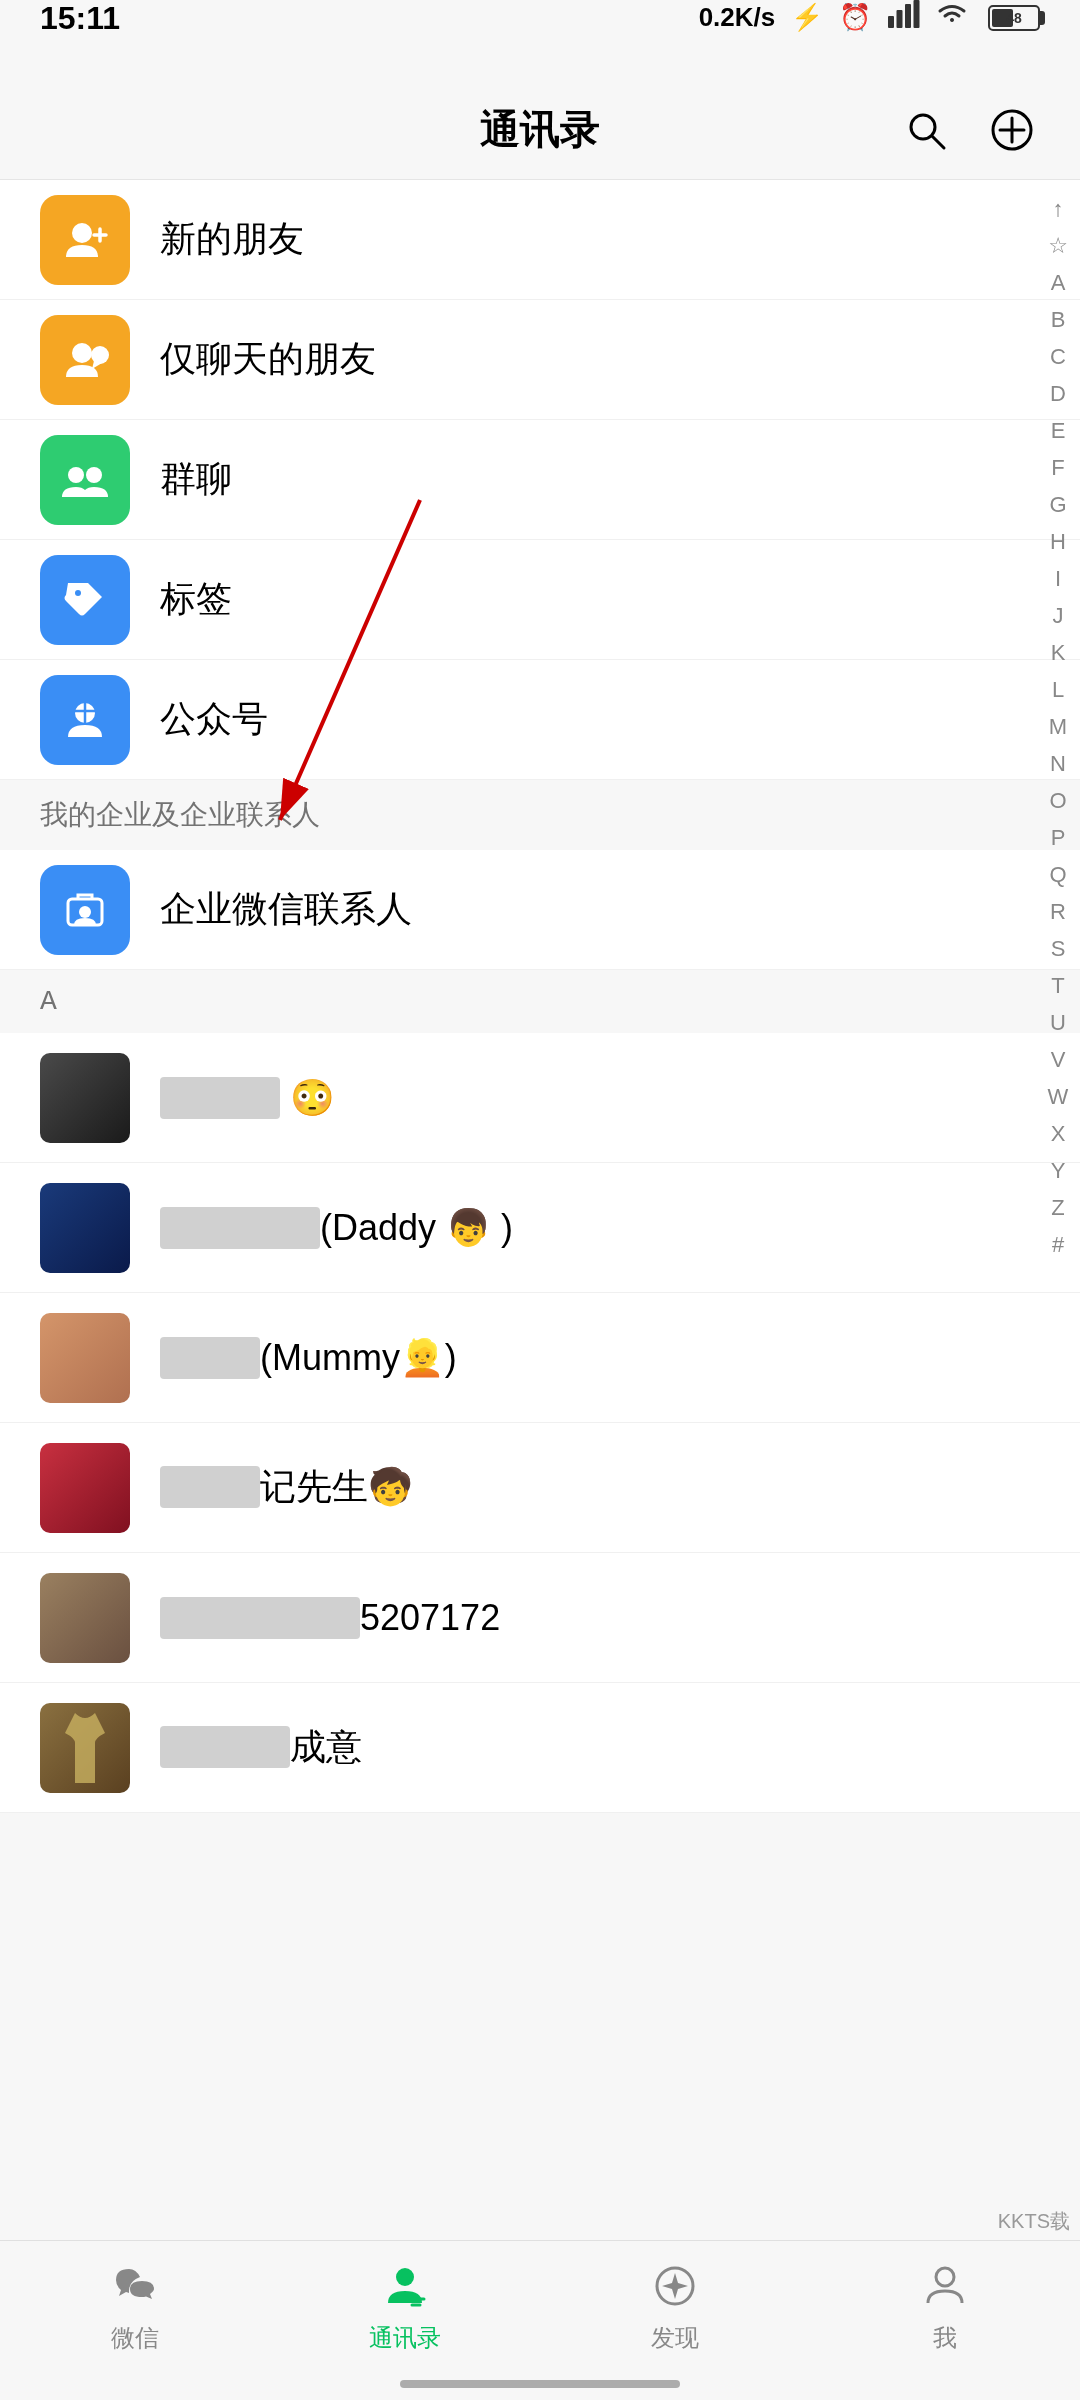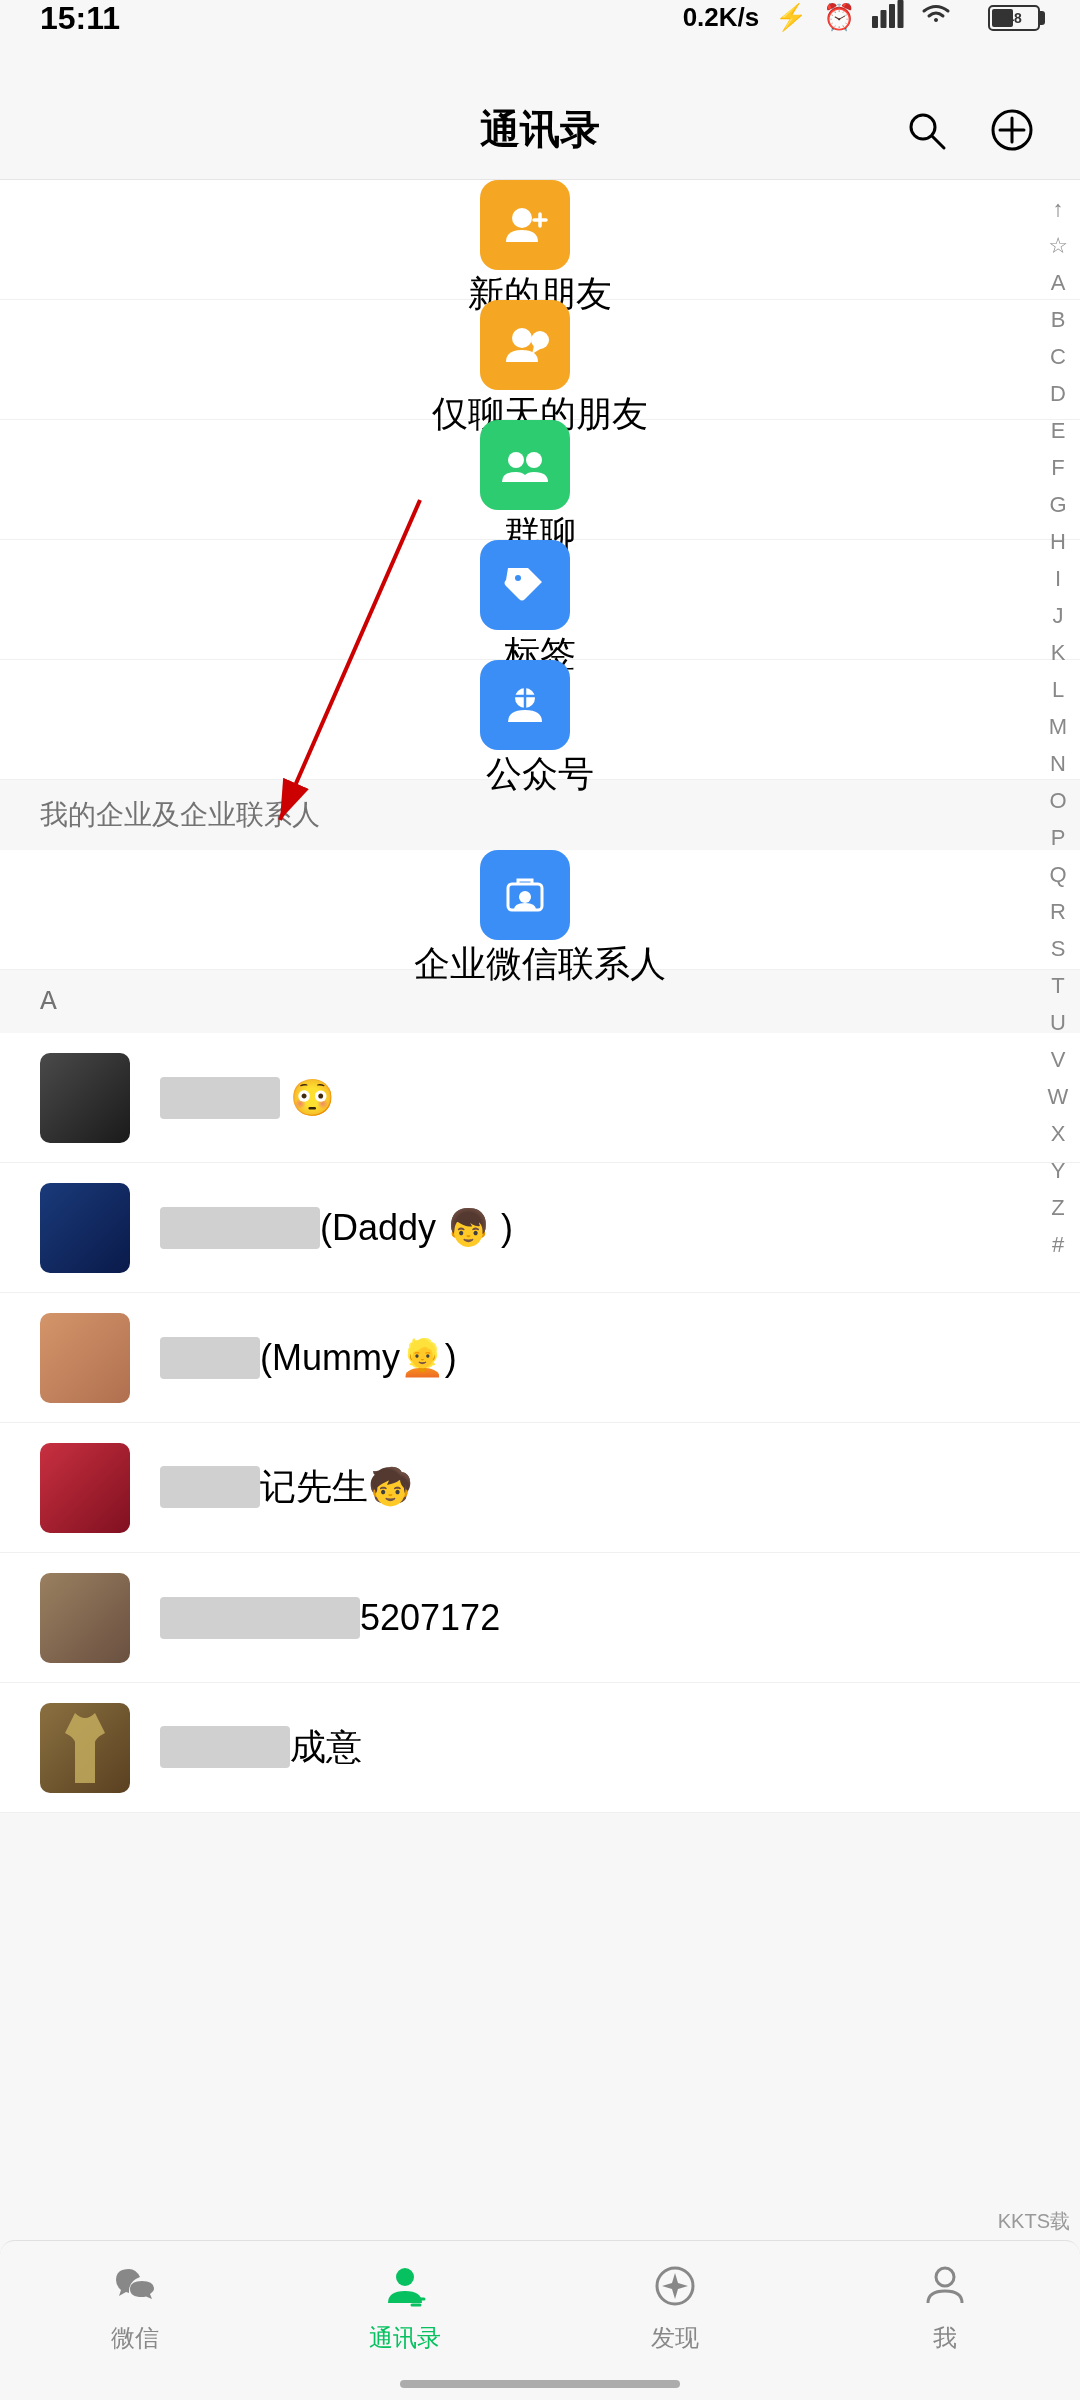--- a/index.html
+++ b/index.html
@@ -72,21 +72,20 @@
       background: #fff;
     }
     .list-item {
       display: flex;
       align-items: center;
       padding: 0 40px;
       height: 120px;
       border-bottom: 1px solid #f0f0f0;
       cursor: pointer;
       background: #fff;
-      flex-direction: column;
     }
     .icon-box {
       width: 90px;
       height: 90px;
       border-radius: 18px;
       display: flex;
       align-items: center;
       justify-content: center;
       margin-right: 30px;
       flex-shrink: 0;
@@ -182,21 +181,20 @@
       bottom: 0;
       left: 0;
       right: 0;
       height: 160px;
       background: #f7f7f7;
       border-top: 1px solid #e0e0e0;
       display: flex;
       align-items: center;
       justify-content: space-around;
       padding-bottom: 30px;
-      border-radius: 15px;
     }
     .nav-item {
       display: flex;
       flex-direction: column;
       align-items: center;
       gap: 8px;
       cursor: pointer;
       flex: 1;
     }
     .nav-icon {
@@ -241,21 +239,21 @@
           <rect x="25.5" y="0" width="6" height="28" rx="1" fill="#333"></rect>
         </svg>
     </span>
     <span>
       <svg width="32" height="28" viewBox="0 0 32 28">
           <path d="M16 22 a2 2 0 1 1 0.001 0Z" fill="#333"></path>
           <path d="M9 16 Q16 10 23 16" stroke="#333" stroke-width="3" fill="none" stroke-linecap="round"></path>
           <path d="M4 11 Q16 2 28 11" stroke="#333" stroke-width="3" fill="none" stroke-linecap="round"></path>
         </svg>
     </span>
-    <span style="display:inline-flex;align-items:center;border:2.5px solid #333;border-radius:5px;width:52px;height:26px;position:relative;padding:2px;margin-left:20px;">
+    <span style="display:inline-flex;align-items:center;border:2.5px solid #333;border-radius:5px;width:52px;height:26px;position:relative;padding:2px;margin-left:4px;">
       <span style="background:#333;height:100%;width:48%;border-radius:2px;display:block;"></span>
       <span style="position:absolute;right:-7px;width:5px;height:14px;background:#333;border-radius:0 3px 3px 0;"></span>
       <span style="position:absolute;left:50%;transform:translateX(-50%);font-size:14px;font-weight:bold;color:#333;">48</span>
     </span>
   </div>
 </div>
 
 <div class="header">
   <span class="header-title">通讯录</span>
   <div class="header-icons">

